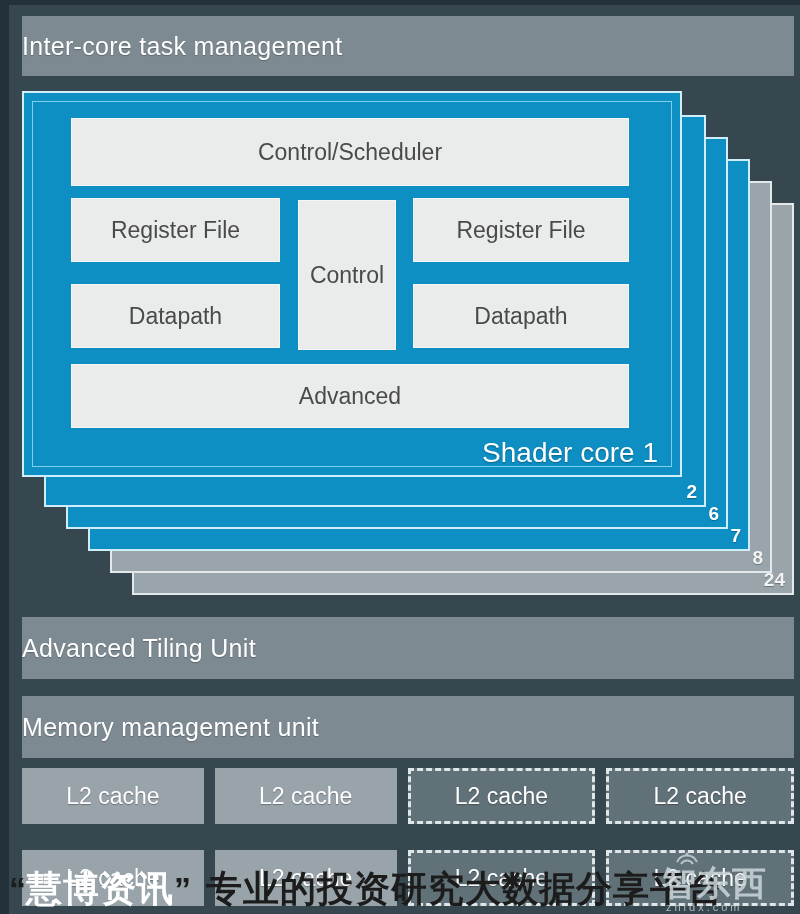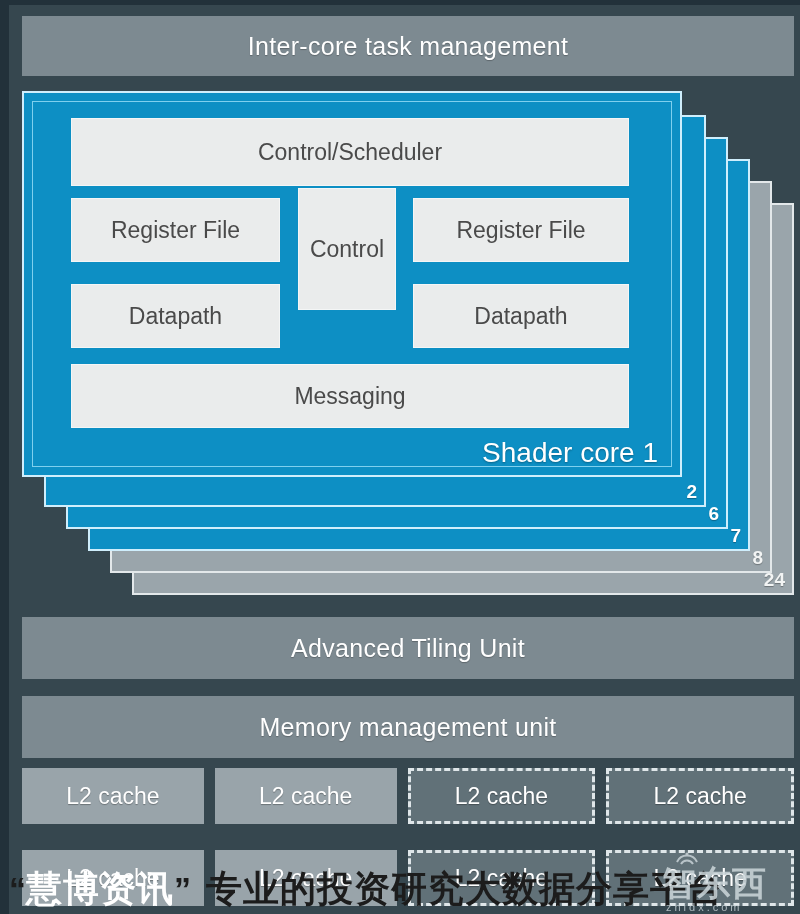--- a/index.html
+++ b/index.html
@@ -19,21 +19,21 @@
     border-top: 5px solid #22313a;
   }
 
   
   .gray-bar {
     position: absolute;
     background: #7d8a91;
     color: #ffffff;
     display: flex;
     align-items: center;
-    justify-content: center;
+    justify-content: flex-start;
     font-size: 25px;
     letter-spacing: .3px;
     text-shadow: 0 1px 1px rgba(0,0,0,.25);
   }
 
   
   #core-stack {
     position: absolute;
     left: 13px;
     top: 86px;
@@ -87,21 +87,21 @@
     display: flex;
     align-items: center;
     justify-content: center;
     font-size: 23px;
     box-sizing: border-box;
     box-shadow: 0 0 0 1px #f4f6f6;
   }
   #cell-sched    { left: 48px;  top: 26px;  width: 556px; height: 66px; }
   #cell-regfile-l{ left: 48px;  top: 106px; width: 207px; height: 62px; }
   #cell-regfile-r{ left: 390px; top: 106px; width: 214px; height: 62px; }
-  #cell-control  { left: 275px; top: 96px; width: 96px;  height: 120px; text-align: center; }
+  #cell-control  { left: 275px; top: 108px; width: 96px;  height: 148px; text-align: center; }
   #cell-datapath-l{left: 48px;  top: 192px; width: 207px; height: 62px; }
   #cell-datapath-r{left: 390px; top: 192px; width: 214px; height: 62px; }
   #cell-messaging{ left: 48px;  top: 272px; width: 556px; height: 62px; }
 
   #core-label {
     position: absolute;
     right: 22px;
     bottom: 6px;
     font-size: 28px;
     color: #ffffff;
@@ -244,21 +244,21 @@
 
       <div class="cell" id="cell-datapath-l">
         <span>Datapath</span>
       </div>
 
       <div class="cell" id="cell-datapath-r">
         <span>Datapath</span>
       </div>
 
       <div class="cell" id="cell-messaging">
-        <span>Messaging</span>
+        <span>Advanced</span>
       </div>
 
       <div id="core-label">Shader core 1</div>
     </div>
   </div>
 
   <div class="gray-bar" id="tiling-bar" style="left:13px; top:612px; width:772px; height:62px;">
     <span>Advanced Tiling Unit</span>
   </div>
 

